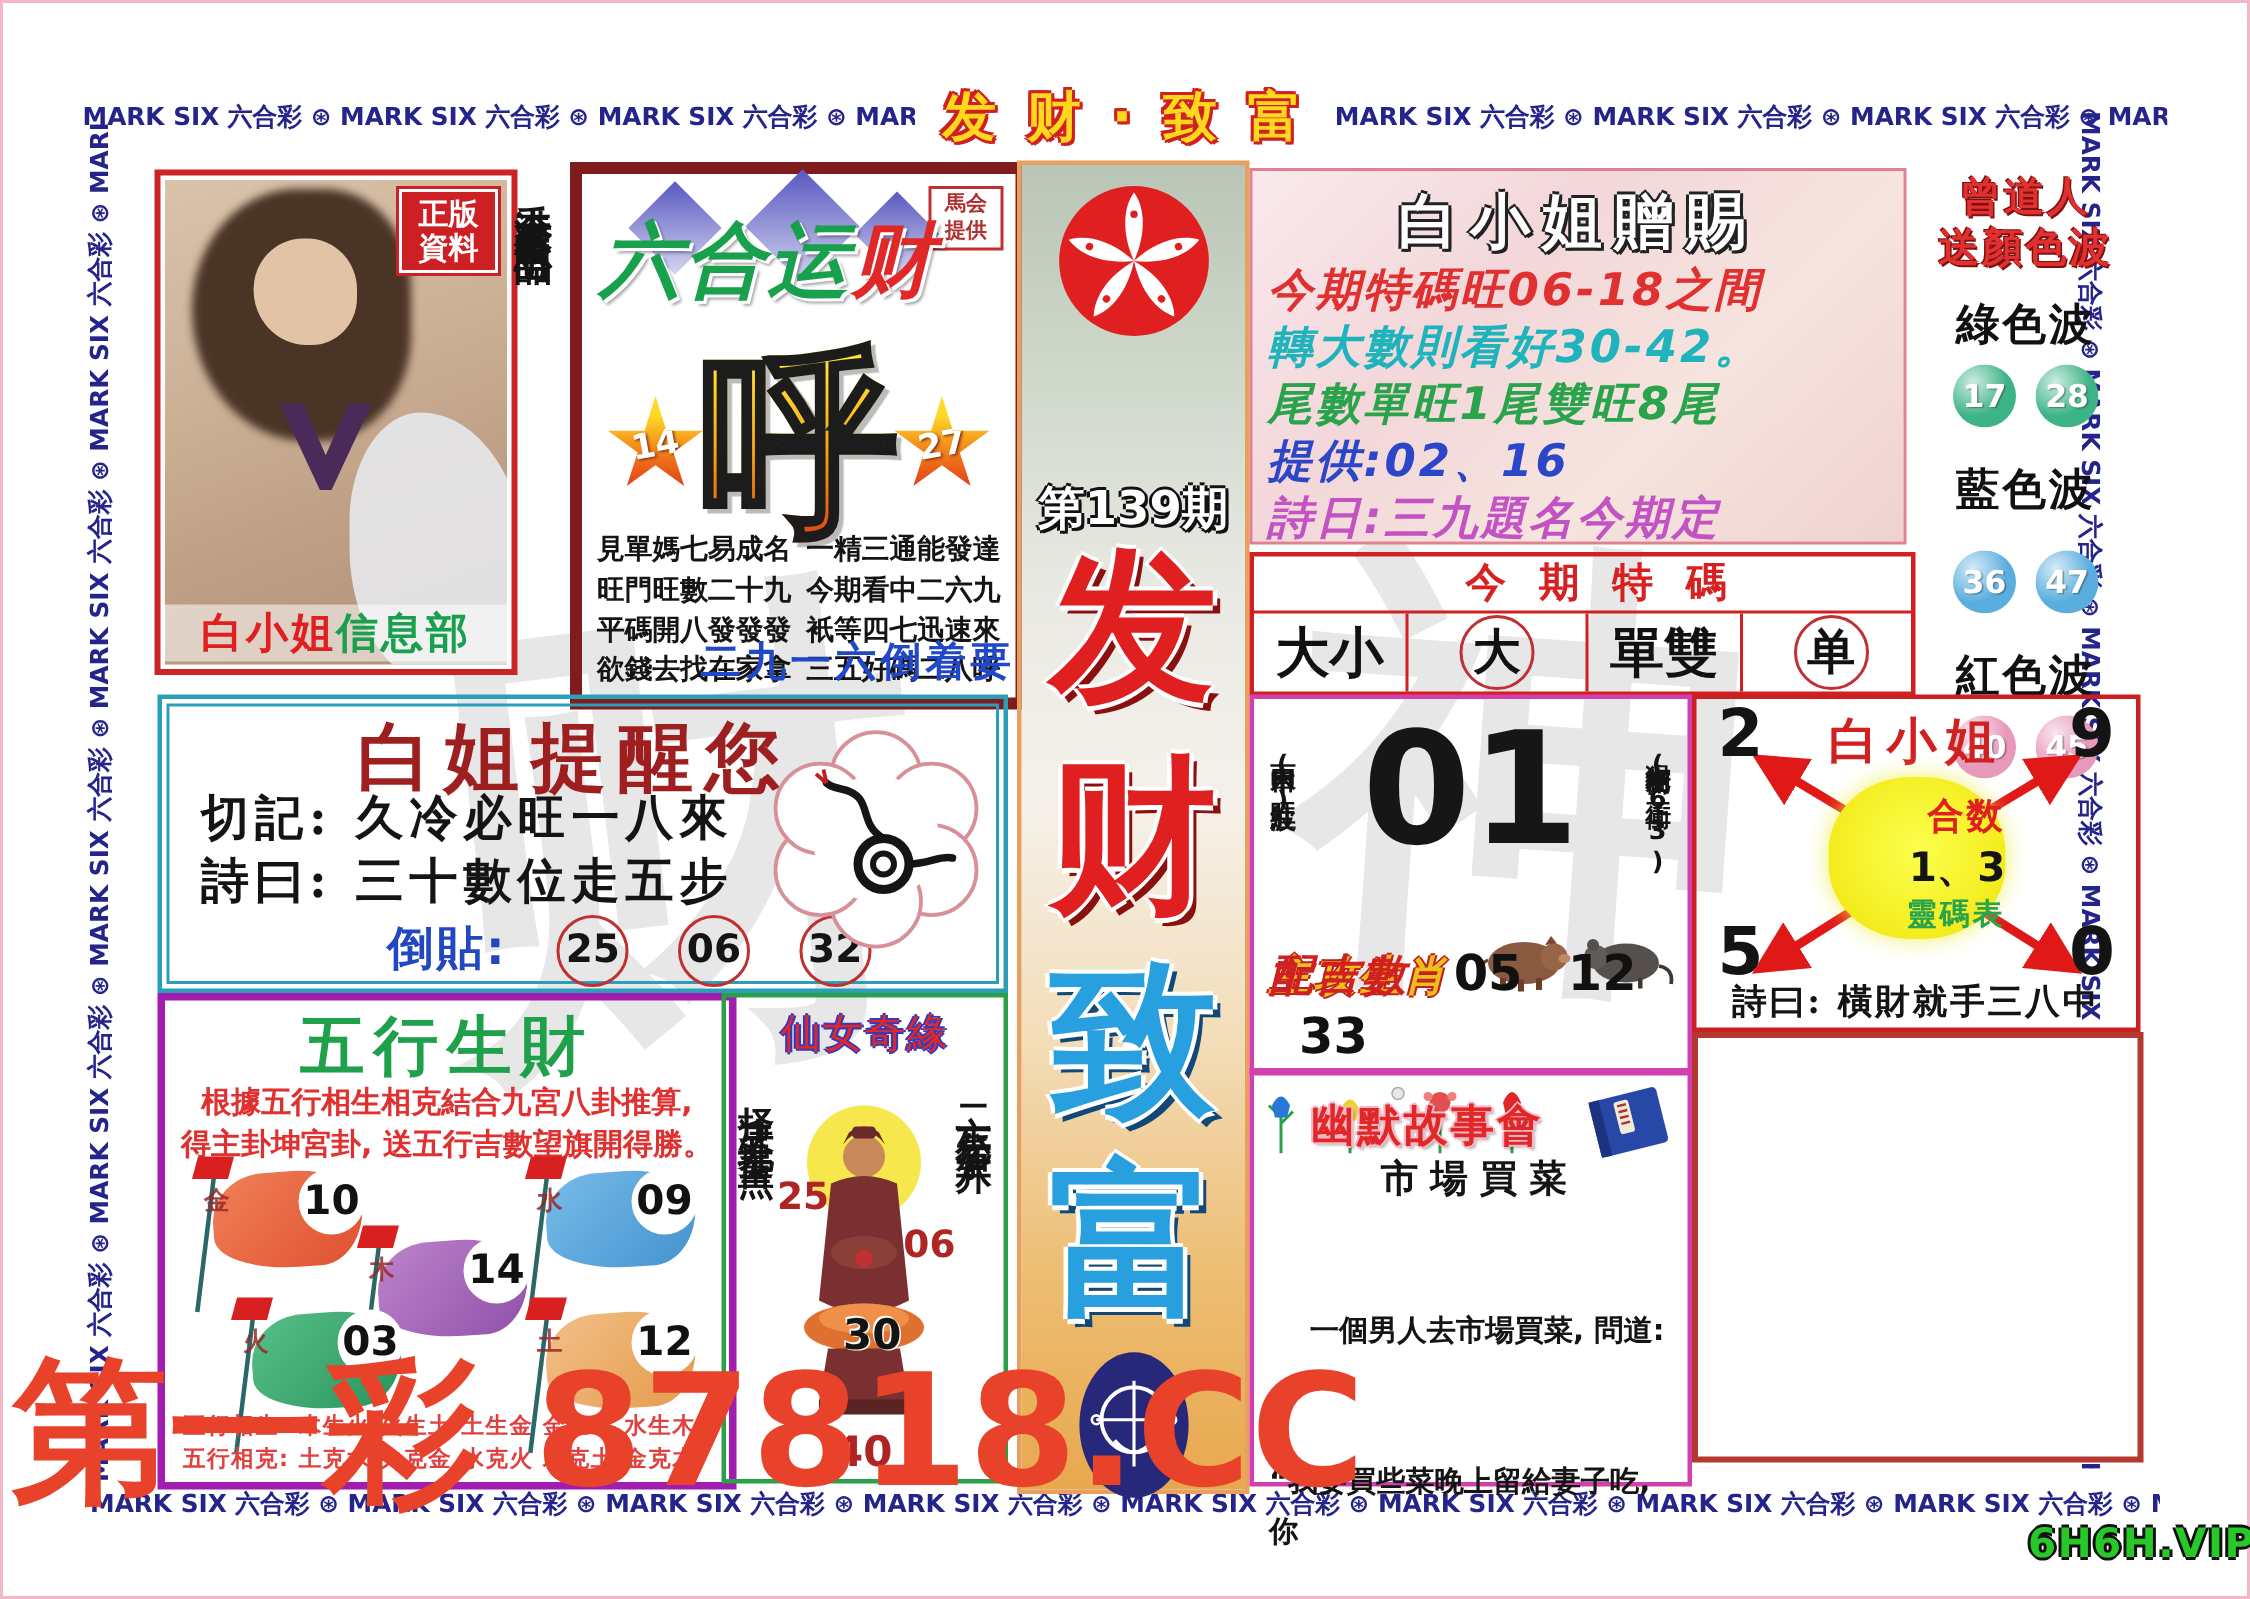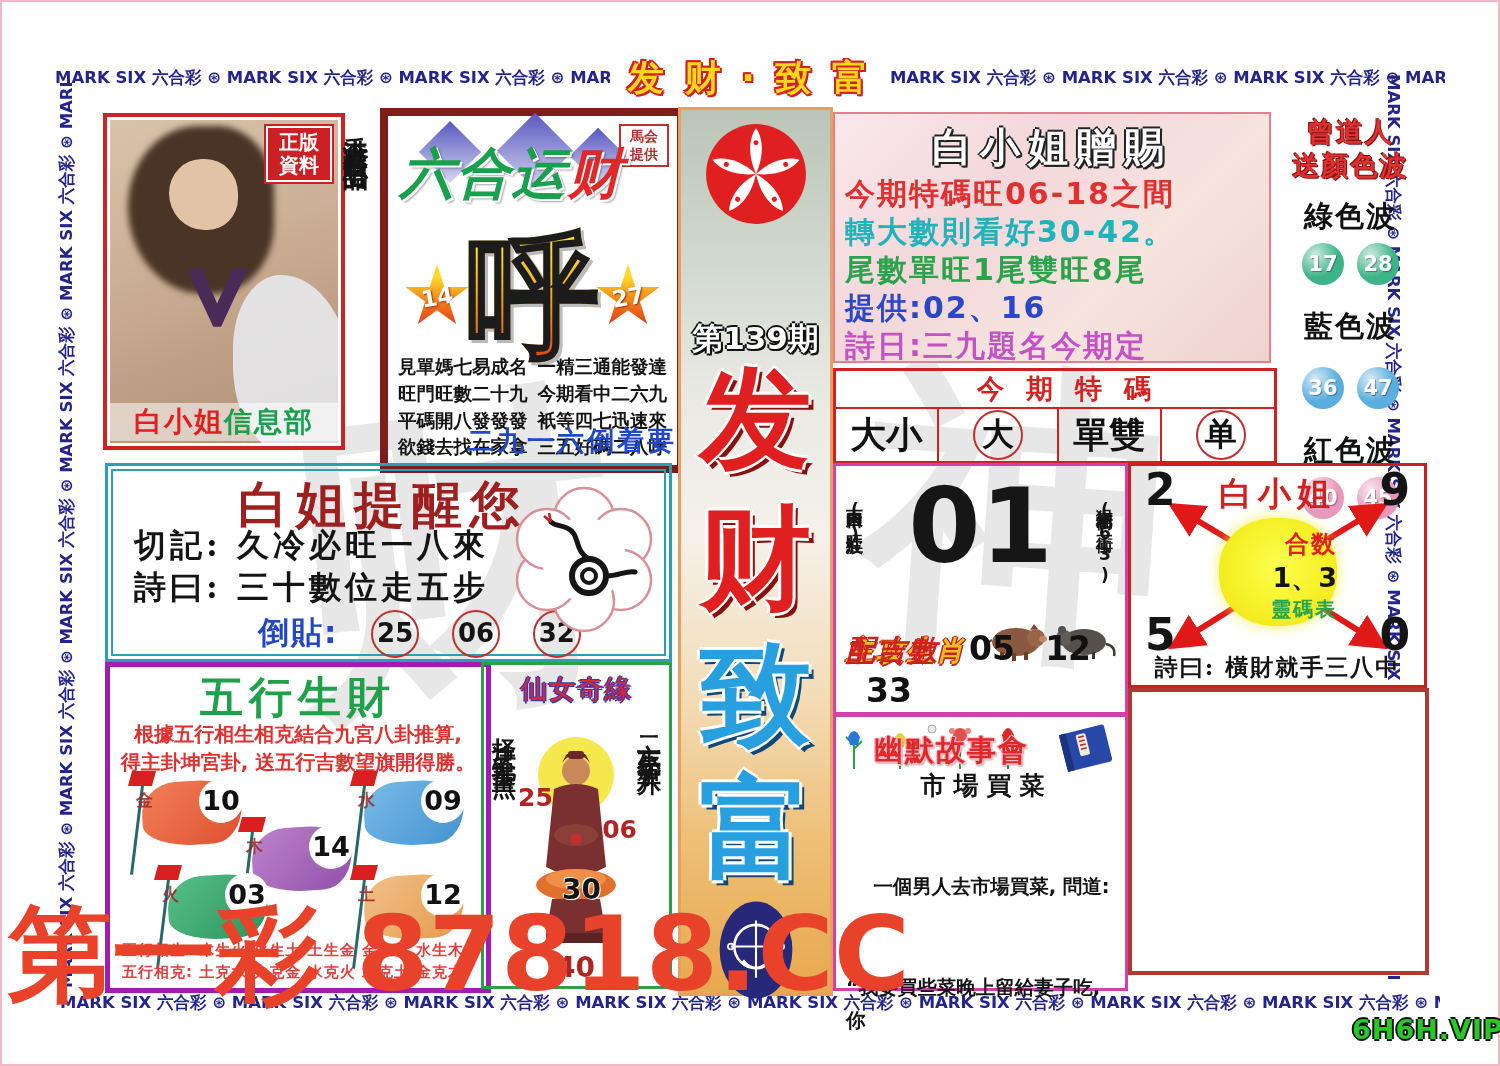--- a/index.html
+++ b/index.html
@@ -60,21 +60,21 @@
      text-shadow:-2px 0 #111,2px 0 #111,0 -2px #111,0 2px #111,2px 2px #111;}
   .bchar{position:absolute;left:0;right:0;text-align:center;font-size:112px;font-weight:bold;line-height:1;}
   .bchar.red{color:#e02020;text-shadow:-3px 0 #fff,3px 0 #fff,0 -3px #fff,0 3px #fff,5px 5px 0 #8a1010;}
   .bchar.blue{color:#28a0e0;text-shadow:-3px 0 #fff,3px 0 #fff,0 -3px #fff,0 3px #fff,5px 5px 0 #104878;}
   .club{position:absolute;left:50%;top:788px;transform:translateX(-50%);}
   
   .zengci{left:833px;top:112px;width:438px;height:251px;border:2px solid #e08090;z-index:10;padding:6px 10px;box-sizing:border-box;
      background:linear-gradient(135deg,#f9e9ec 0%,#f3d7da 35%,#f6e4de 65%,#efd2cf 100%);}
   .zc-title{text-align:center;font-size:40px;font-weight:bold;letter-spacing:8px;color:#fff;
      text-shadow:-2px 0 #222,2px 0 #222,0 -2px #222,0 2px #222,2px 2px #222;}
-  .zc-line{font-size:30px;font-weight:bold;letter-spacing:2px;line-height:1.27;white-space:nowrap;}
+  .zc-line{font-size:30px;font-weight:bold;letter-spacing:2px;line-height:1.27;white-space:nowrap;font-style:italic;}
   .zc0{color:#e03030;} .zc1{color:#1fb3bc;} .zc2{color:#2aa44c;} .zc3{color:#2b46c8;} .zc4{color:#c352c3;}
   
   .waves{left:1278px;top:115px;width:145px;text-align:center;z-index:10;}
   .wv-title{font-size:27px;font-weight:bold;color:#e03030;line-height:1.25;letter-spacing:2px;
      text-shadow:1px 1px 0 #801010,-1px -1px 0 #801010;}
   .wv-label{font-size:29px;font-weight:bold;color:#111;margin-top:14px;letter-spacing:2px;}
   .ball{display:inline-block;width:42px;height:42px;line-height:42px;border-radius:50%;margin:6px 4px 0;
      color:#fff;font-size:21px;font-weight:bold;text-shadow:1px 1px 1px rgba(0,0,0,.35);
      background-image:radial-gradient(circle at 32% 28%,rgba(255,255,255,.75),rgba(255,255,255,0) 55%);}
   .ball-g{background-color:#3db488;} .ball-b{background-color:#5aaede;} .ball-r{background-color:#e898ba;}

